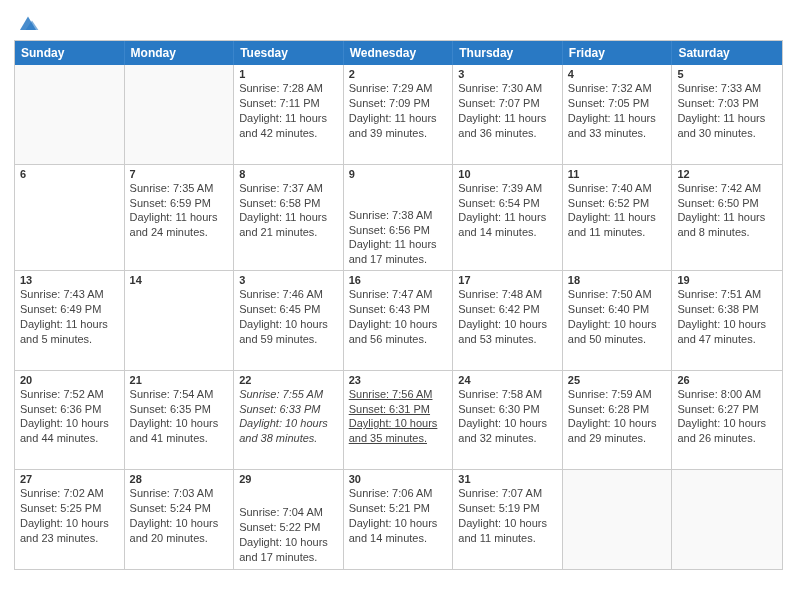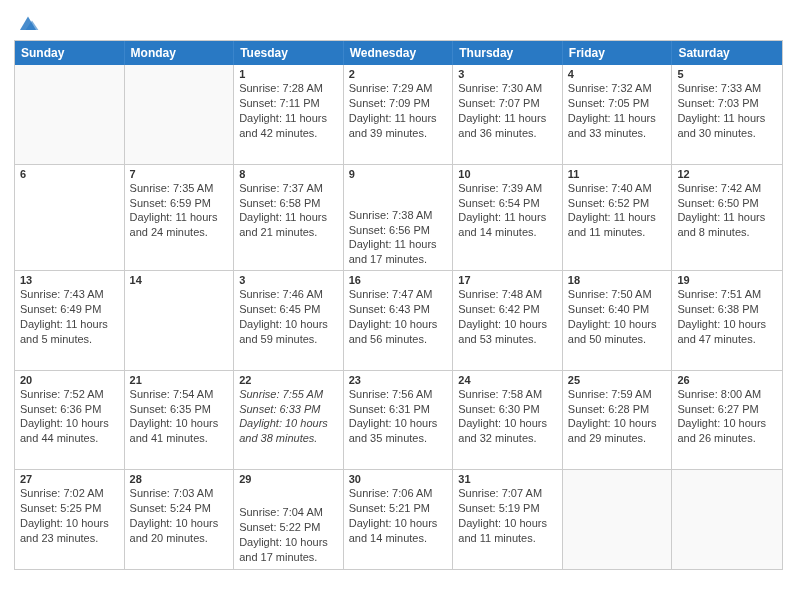--- a/index.html
+++ b/index.html
@@ -273,21 +273,21 @@
 Daylight: 10 hours and 41 minutes.</div>
           </div>
           <div class="cal-cell">
             <span class="day-num">22</span>
             <div class="day-info" style="white-space: pre-line; font-style: italic;">Sunrise: 7:55 AM
 Sunset: 6:33 PM
 Daylight: 10 hours and 38 minutes.</div>
           </div>
           <div class="cal-cell">
             <span class="day-num">23</span>
-            <div class="day-info" style="white-space: pre-line;">Sunrise: 7:56 AM
+            <div class="day-info" style="white-space: pre-line; text-decoration: underline;">Sunrise: 7:56 AM
 Sunset: 6:31 PM
 Daylight: 10 hours and 35 minutes.</div>
           </div>
           <div class="cal-cell">
             <span class="day-num">24</span>
             <div class="day-info" style="white-space: pre-line;">Sunrise: 7:58 AM
 Sunset: 6:30 PM
 Daylight: 10 hours and 32 minutes.</div>
           </div>
           <div class="cal-cell">

